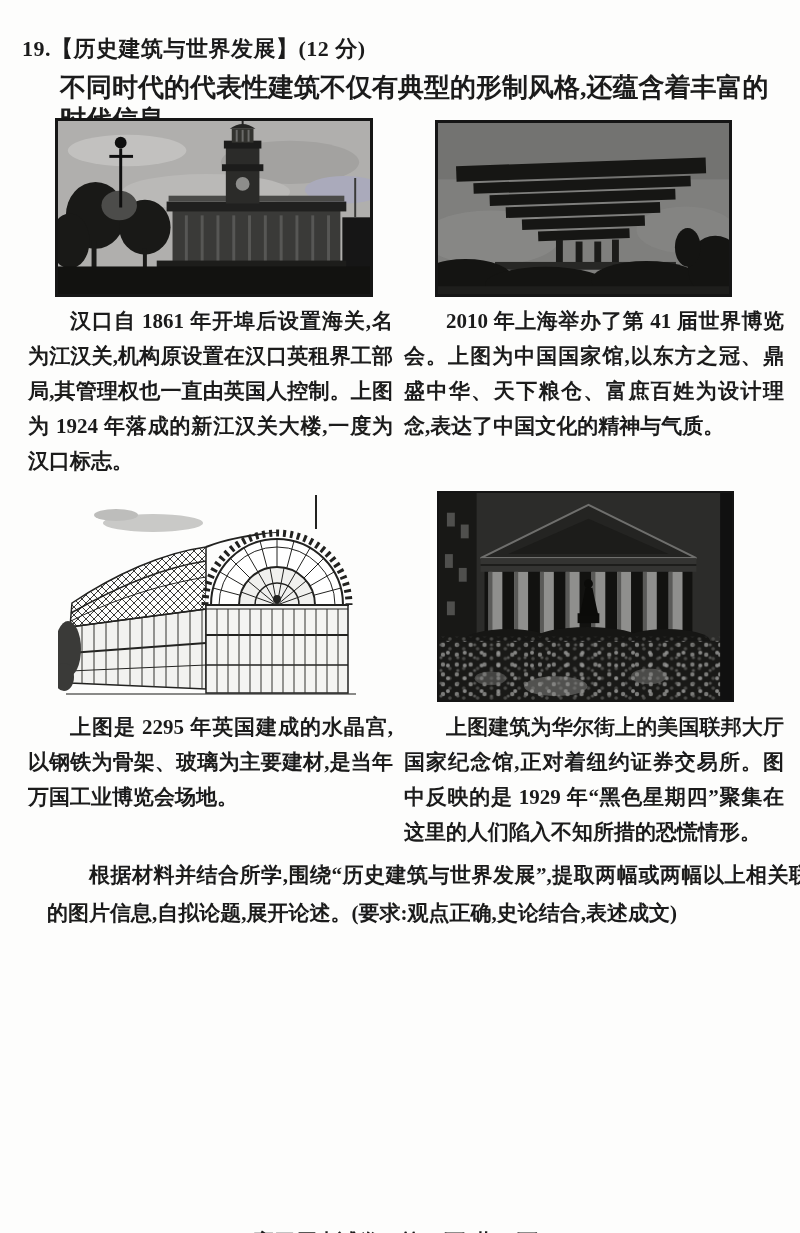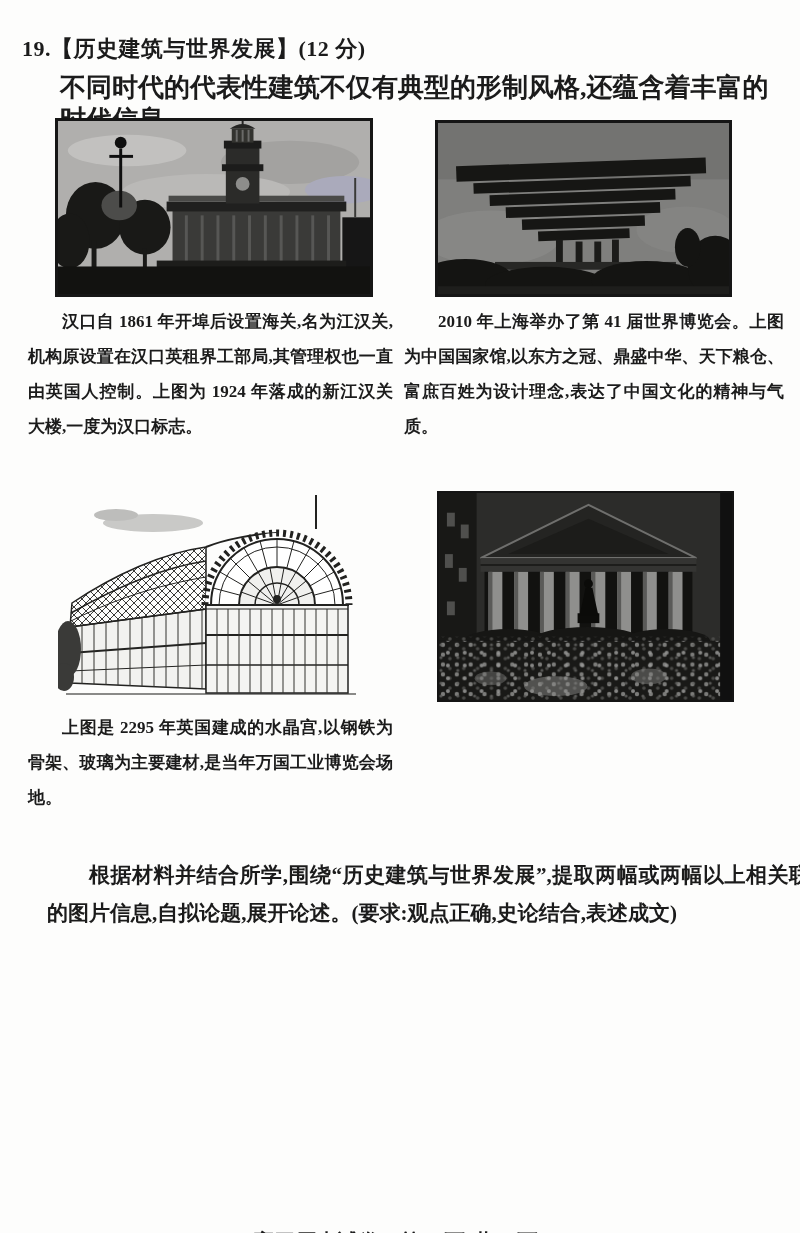--- a/index.html
+++ b/index.html
@@ -11,21 +11,21 @@
   }
   .abs{position:absolute;}
   .qheader{left:22px;top:34px;font-size:22px;letter-spacing:0.5px;white-space:nowrap;}
   .intro{left:60px;top:72px;width:724px;font-size:26px;line-height:32px;}
   .fig{box-sizing:border-box;overflow:hidden;}
   .fig svg{display:block;width:100%;height:100%;}
   .fig1{left:55px;top:118px;width:318px;height:179px;border:3px solid #161616;background:#b0afad;}
   .fig2{left:435px;top:120px;width:297px;height:177px;border:3px solid #161616;background:#7f7f7d;}
   .fig3{left:58px;top:487px;width:304px;height:214px;background:#fdfdfc;}
   .fig4{left:437px;top:491px;width:297px;height:211px;border:2px solid #141414;background:#2c2c2a;}
-  .cap{font-size:17px;line-height:35px;text-align:justify;text-indent:2em;}
+  .cap{font-size:21px;line-height:35px;text-align:justify;text-indent:2em;}
   .cap1{left:28px;top:304px;width:365px;}
   .cap2{left:404px;top:304px;width:380px;}
   .cap3{left:28px;top:710px;width:365px;}
   .cap4{left:404px;top:710px;width:380px;}
   .task{left:22px;top:856px;width:763px;font-size:21px;line-height:38px;text-align:justify;text-indent:2em;margin-left:25px;}
   .footer{left:0;top:1228px;width:100%;text-align:center;font-size:20px;letter-spacing:1px;}
 </style>
 </head>
 <body>
 
@@ -293,18 +293,19 @@
       <ellipse cx="118" cy="196" rx="32" ry="10" fill="#8a8a88" opacity="0.5"></ellipse>
       <ellipse cx="212" cy="186" rx="18" ry="8" fill="#7d7d7b" opacity="0.5"></ellipse>
       <ellipse cx="52" cy="188" rx="16" ry="7" fill="#6f6f6d" opacity="0.5"></ellipse>
 
       <rect x="284" y="0" width="12" height="210" fill="#101010"></rect>
     </svg>
   </div>
 
   <div class="abs cap cap3">上图是 2295 年英国建成的水晶宫,以钢铁为骨架、玻璃为主要建材,是当年万国工业博览会场地。</div>
 
+  <div class="abs cap cap4">上图建筑为华尔街上的美国联邦大厅国家纪念馆,正对着纽约证券交易所。图中反映的是 1929 年“黑色星期四”聚集在这里的人们陷入不知所措的恐慌情形。</div>
 
   <div class="abs task">根据材料并结合所学,围绕“历史建筑与世界发展”,提取两幅或两幅以上相关联的图片信息,自拟论题,展开论述。(要求:观点正确,史论结合,表述成文)</div>
 
   <div class="abs footer">高三历史试卷　第 8 页(共 8 页)</div>
 
 </div>
 
 </body></html>

